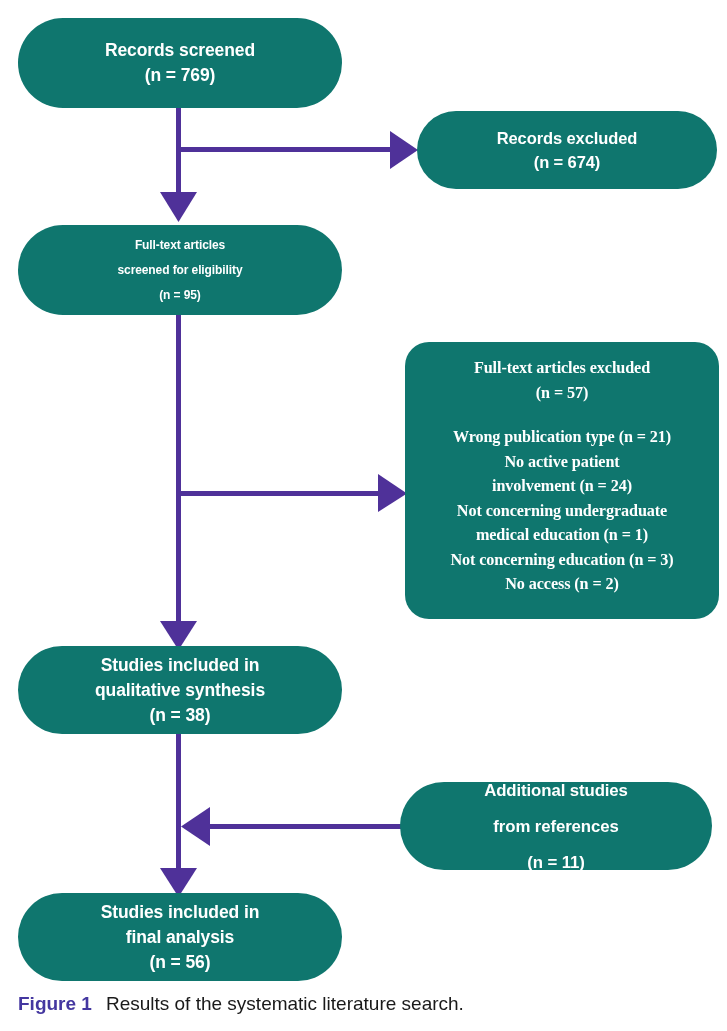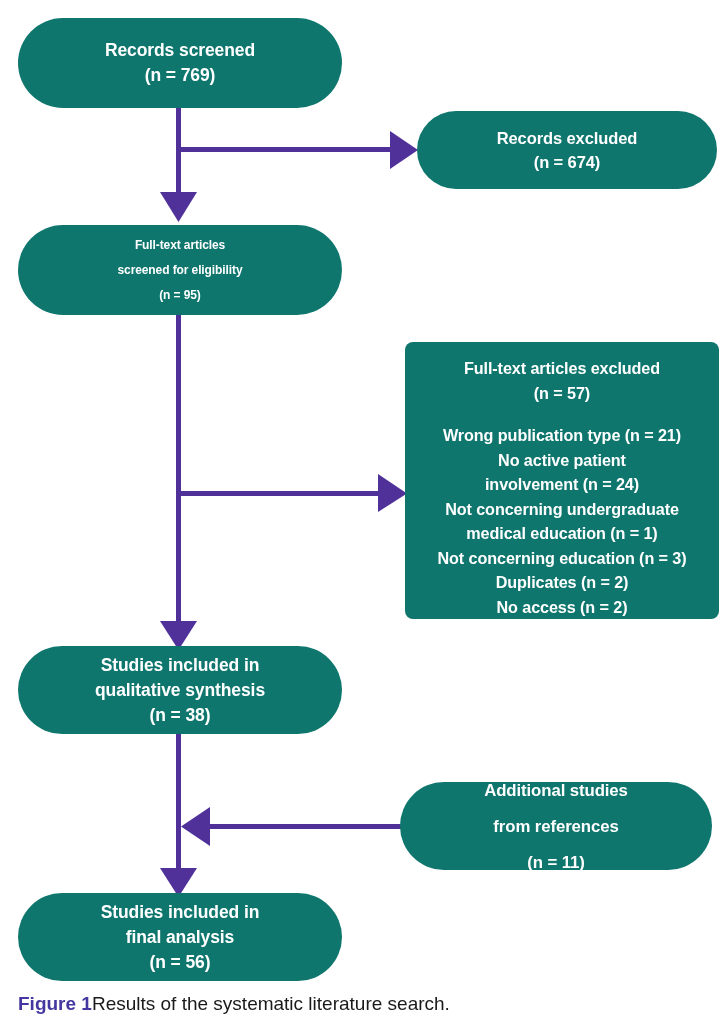--- a/index.html
+++ b/index.html
@@ -31,21 +31,21 @@
     color: #ffffff;
     display: flex;
     flex-direction: column;
     align-items: center;
     justify-content: center;
     text-align: center;
     font-weight: bold;
     letter-spacing: -0.1px;
   }
   .pill { border-radius: 999px; }
-  .rounded-rect { border-radius: 8px; }
+  .rounded-rect { border-radius: 24px; font-family: Liberation Serif, serif; }
   .node .line { display: block; white-space: nowrap; }
 
   
   #node-records-screened {
     left: 18px; top: 18px; width: 324px; height: 90px;
     font-size: 17.5px; line-height: 25px;
   }
   #node-records-excluded {
     left: 417px; top: 111px; width: 300px; height: 78px;
     font-size: 16.5px; line-height: 24px;
@@ -80,20 +80,21 @@
     top: 992px;
     width: 700px;
     font-size: 19px;
     line-height: 24px;
     color: #1a1a1a;
     white-space: nowrap;
   }
   #caption .fig-label {
     font-weight: bold;
     color: #4437A0;
+    margin-right: 14px;
   }
   #caption .fig-text { font-weight: normal; }
 </style>
 </head>
 <body>
 
 <div id="figure">
 
   <svg id="flow-svg" viewBox="0 0 727 1031">
     <g fill="#4F3199" stroke="none">
@@ -137,21 +138,20 @@
   <div class="node rounded-rect" id="node-fulltext-excluded">
     <span class="line">Full-text articles excluded</span>
     <span class="line">(n = 57)</span>
     <span class="spacer"></span>
     <span class="line">Wrong publication type (n = 21)</span>
     <span class="line">No active patient</span>
     <span class="line">involvement (n = 24)</span>
     <span class="line">Not concerning undergraduate</span>
     <span class="line">medical education (n = 1)</span>
     <span class="line">Not concerning education (n = 3)</span>
-    <span class="line">Duplicates (n = 2)</span>
     <span class="line">No access (n = 2)</span>
   </div>
 
   <div class="node pill" id="node-qualitative">
     <span class="line">Studies included in</span>
     <span class="line">qualitative synthesis</span>
     <span class="line">(n = 38)</span>
   </div>
 
   <div class="node pill" id="node-additional">

